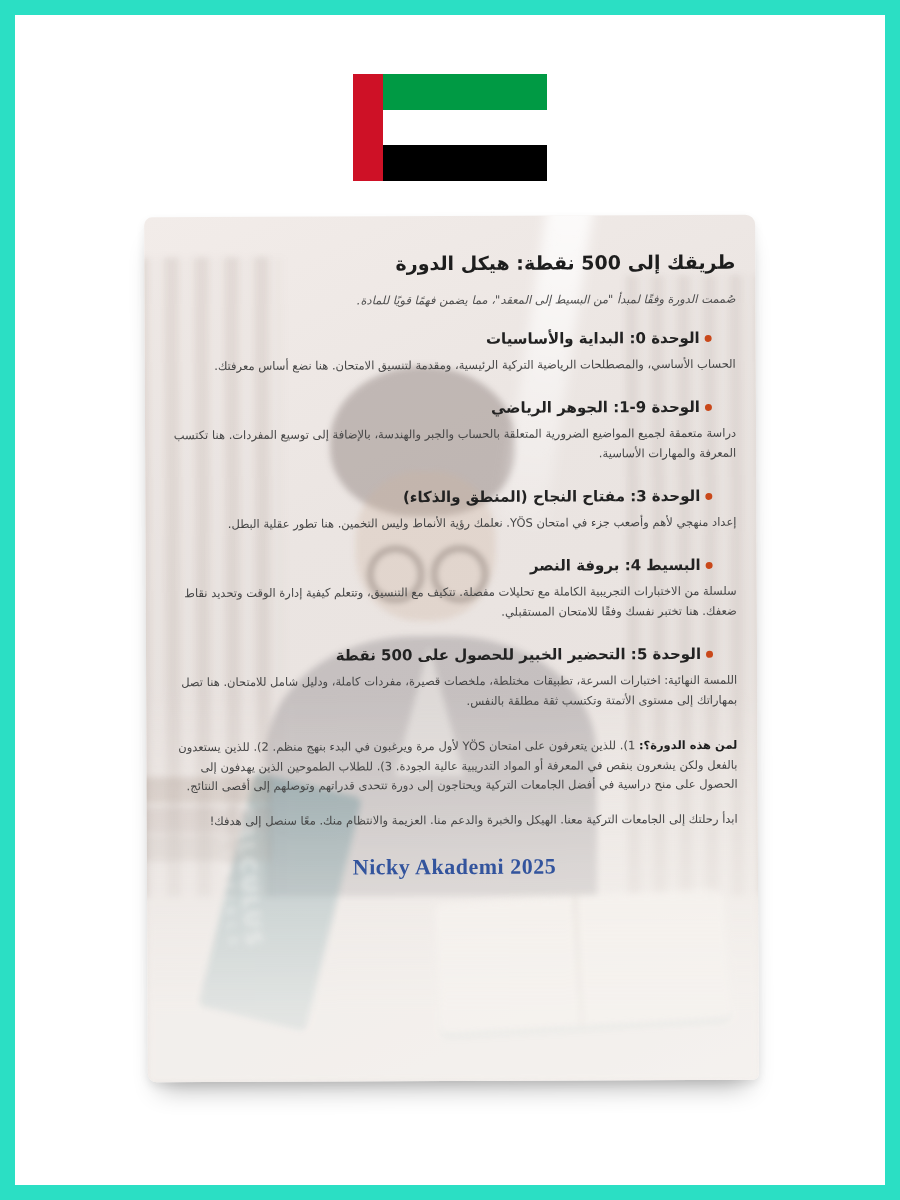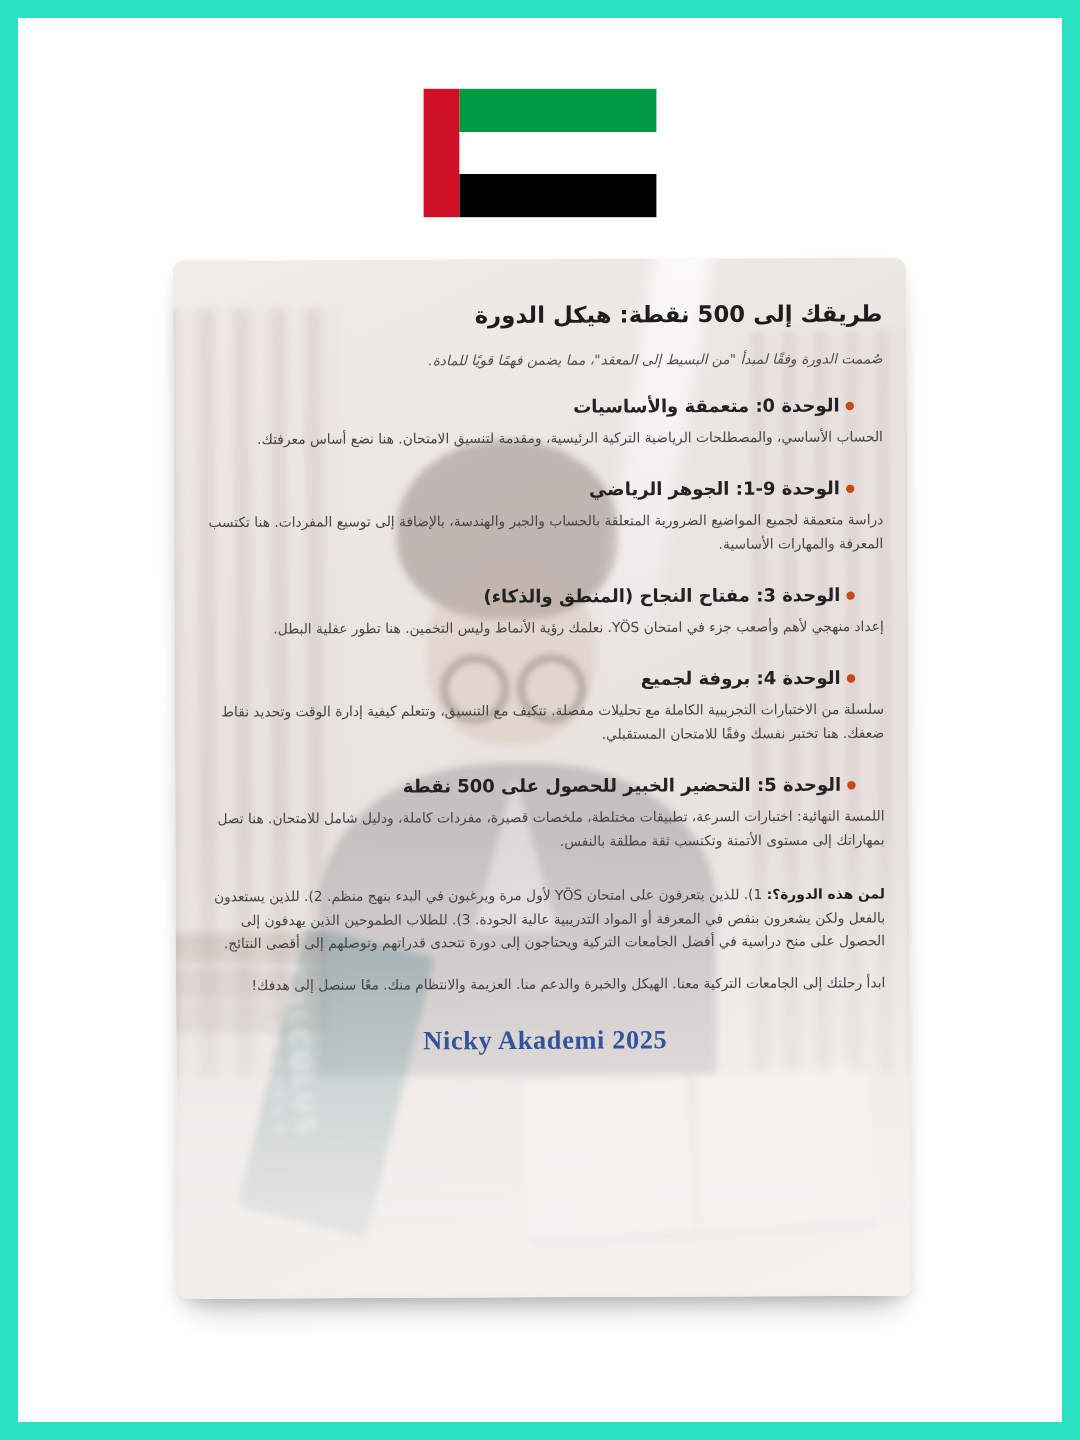--- a/index.html
+++ b/index.html
@@ -178,21 +178,21 @@
     <div class="paper-fade"></div>
   </div>
 
   <div class="content">
     <h1 class="doc-title">طريقك إلى 500 نقطة: هيكل الدورة</h1>
     <p class="doc-intro">صُممت الدورة وفقًا لمبدأ "من البسيط إلى المعقد"، مما يضمن فهمًا قويًا للمادة.</p>
 
     <div class="module">
       <div class="module-heading">
         <span class="bullet"></span>
-        <span>الوحدة 0: متعمقة والأساسيات</span>
+        <span>الوحدة 0: البداية والأساسيات</span>
       </div>
       <div class="module-body">الحساب الأساسي، والمصطلحات الرياضية التركية الرئيسية، ومقدمة لتنسيق الامتحان. هنا نضع أساس معرفتك.</div>
     </div>
 
     <div class="module">
       <div class="module-heading">
         <span class="bullet"></span>
         <span>الوحدة 9-1: الجوهر الرياضي</span>
       </div>
       <div class="module-body">دراسة متعمقة لجميع المواضيع الضرورية المتعلقة بالحساب والجبر والهندسة، بالإضافة إلى توسيع المفردات. هنا تكتسب المعرفة والمهارات الأساسية.</div>
@@ -202,21 +202,21 @@
       <div class="module-heading">
         <span class="bullet"></span>
         <span>الوحدة 3: مفتاح النجاح (المنطق والذكاء)</span>
       </div>
       <div class="module-body">إعداد منهجي لأهم وأصعب جزء في امتحان YÖS. نعلمك رؤية الأنماط وليس التخمين. هنا تطور عقلية البطل.</div>
     </div>
 
     <div class="module">
       <div class="module-heading">
         <span class="bullet"></span>
-        <span>الوحدة 4: بروفة لجميع</span>
+        <span>البسيط 4: بروفة النصر</span>
       </div>
       <div class="module-body">سلسلة من الاختبارات التجريبية الكاملة مع تحليلات مفصلة. تتكيف مع التنسيق، وتتعلم كيفية إدارة الوقت وتحديد نقاط ضعفك. هنا تختبر نفسك وفقًا للامتحان المستقبلي.</div>
     </div>
 
     <div class="module">
       <div class="module-heading">
         <span class="bullet"></span>
         <span>الوحدة 5: التحضير الخبير للحصول على 500 نقطة</span>
       </div>
       <div class="module-body">اللمسة النهائية: اختبارات السرعة، تطبيقات مختلطة، ملخصات قصيرة، مفردات كاملة، ودليل شامل للامتحان. هنا تصل بمهاراتك إلى مستوى الأتمتة وتكتسب ثقة مطلقة بالنفس.</div>

